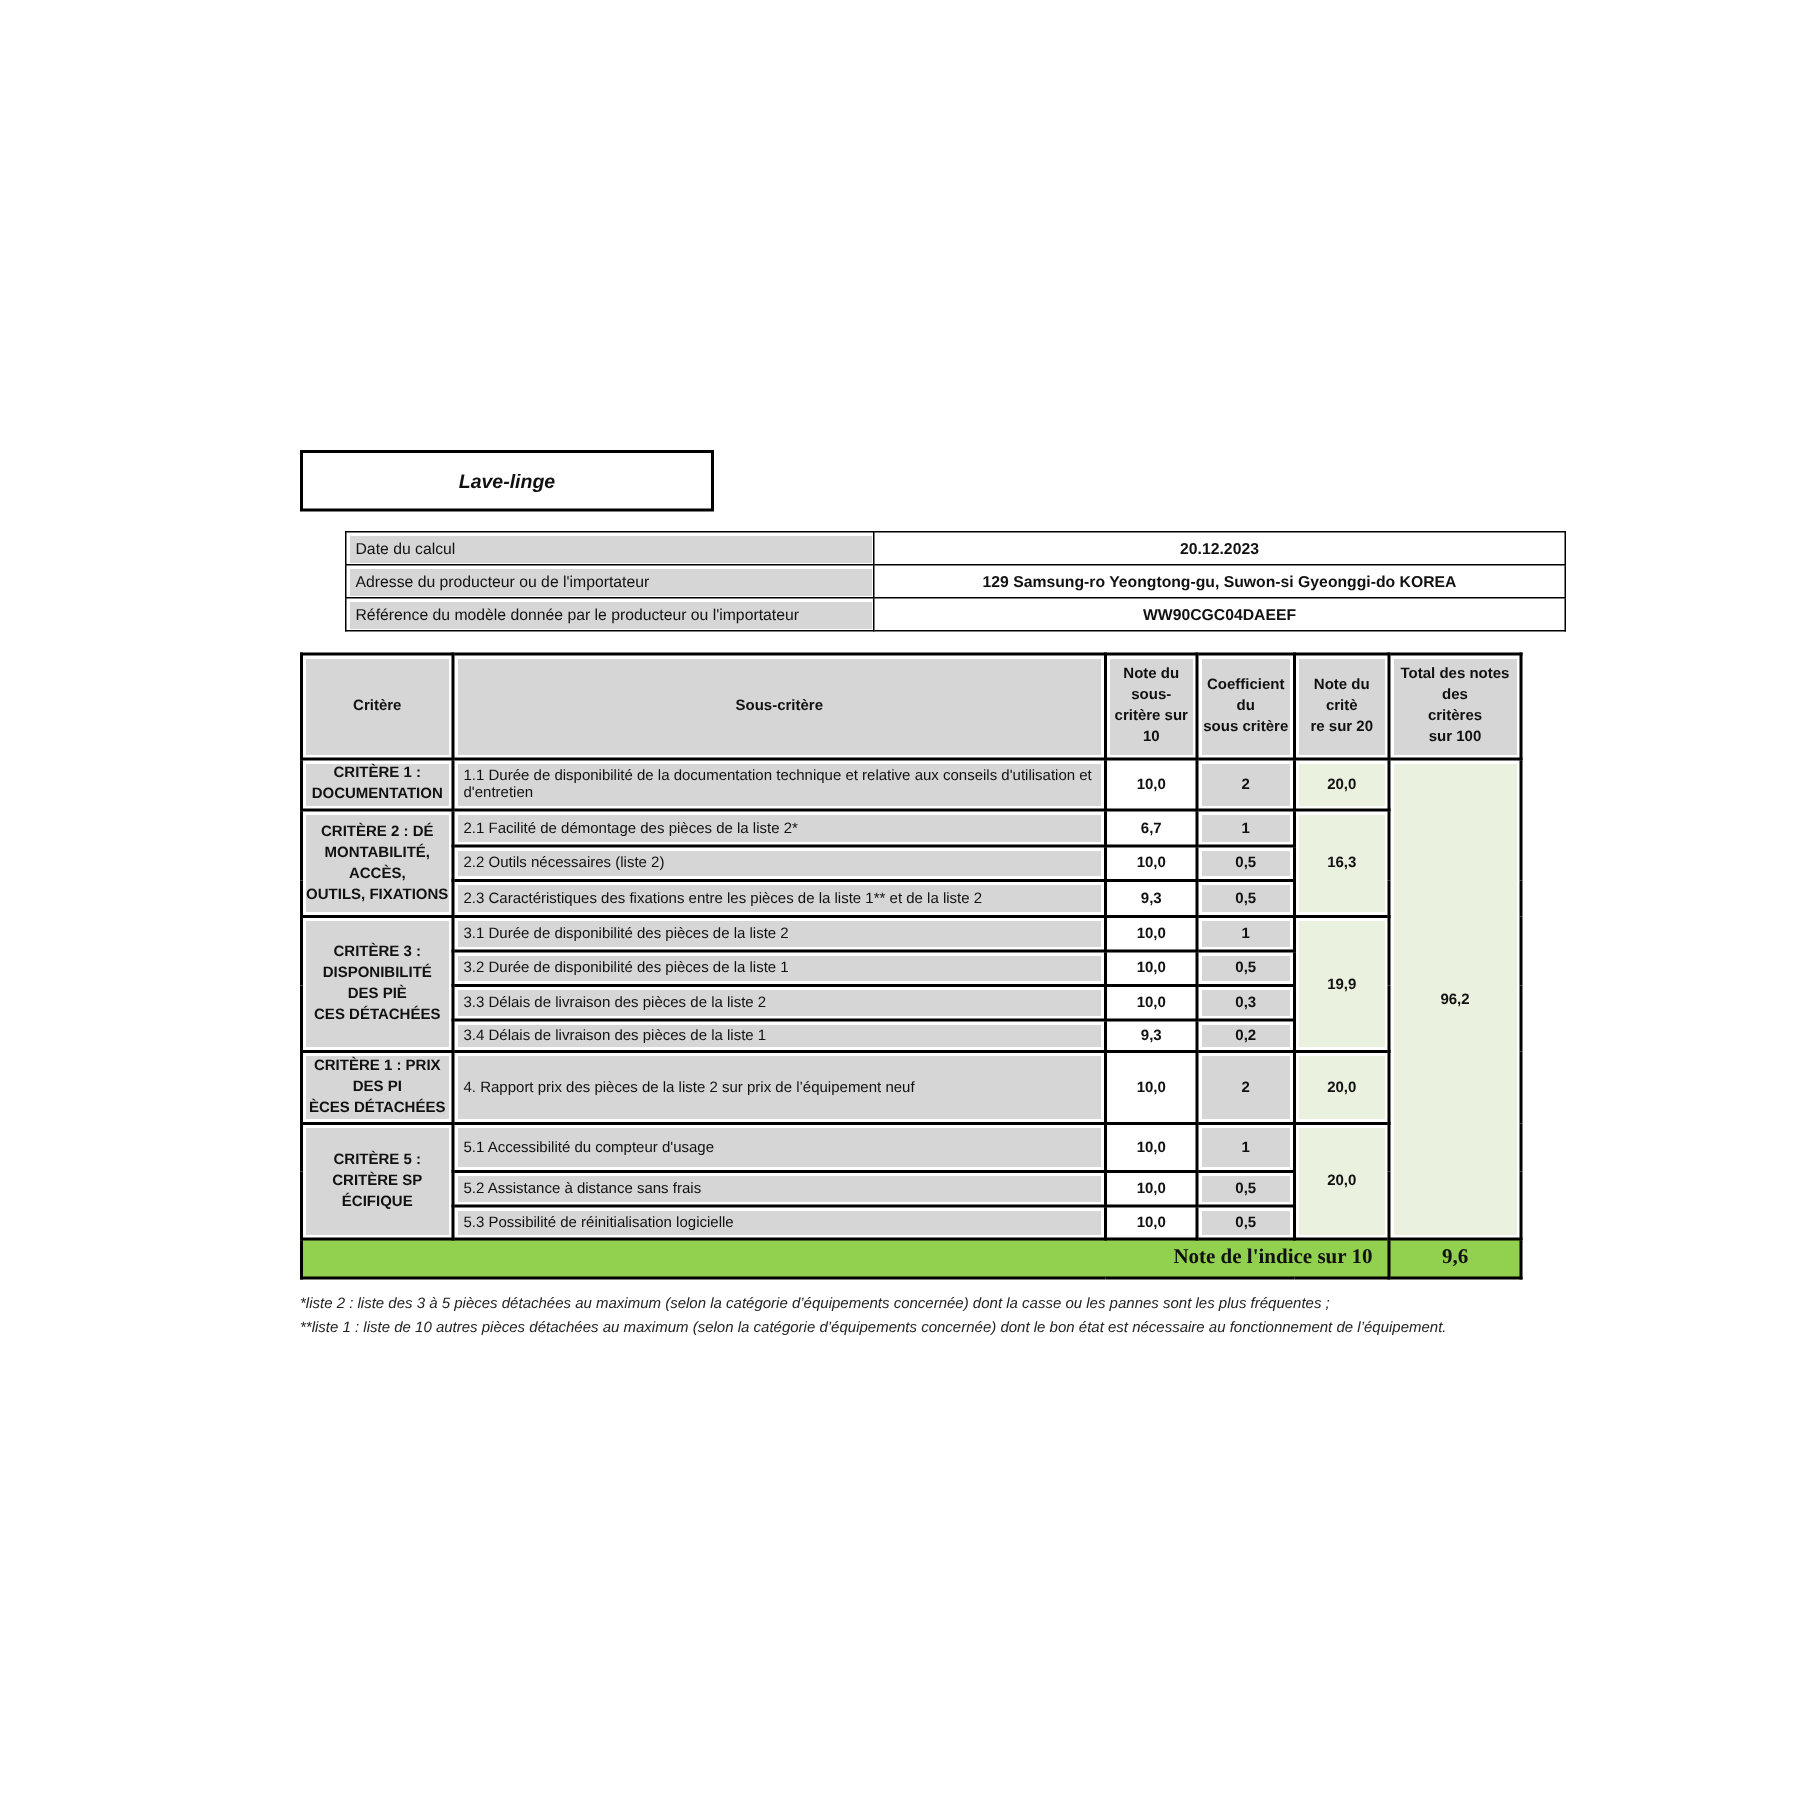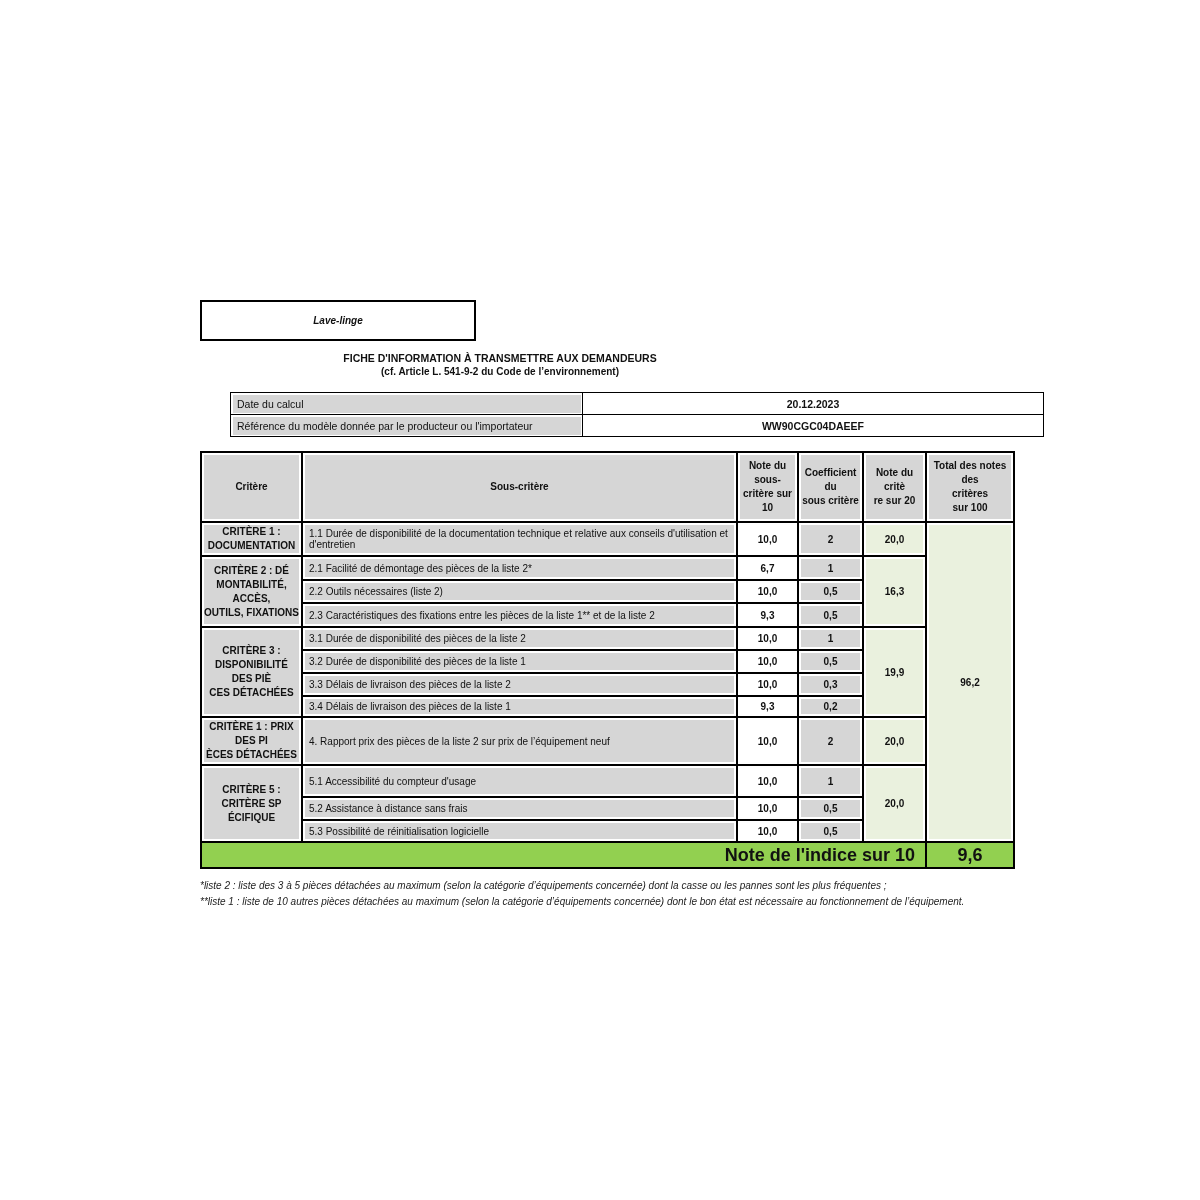--- a/index.html
+++ b/index.html
@@ -28,21 +28,21 @@
     font-weight: bold; font-size: 11.5px; line-height: 15px;
     text-align: center;
   }
   .category-box {
     box-sizing: border-box;
     width: 276px; height: 41px;
     background: #fff;
     border: 2px solid #000;
     border-left-width: 2px;
     display: flex; align-items: center; justify-content: center;
-    font-weight: bold; font-style: italic; font-size: 10px;
+    font-weight: bold; font-style: italic; font-size: 13px;
   }
 
   
   .subtitle {
     width: 600px;
     margin-top: 10px;
     text-align: center;
     font-weight: bold;
   }
   .subtitle .l1 { font-size: 10.5px; line-height: 14px; }
@@ -98,22 +98,23 @@
   .cell-coef { text-align: center; font-weight: bold; font-size: 10.5px; }
   .fill-green {
     background-color: #eaf1de;
     background-clip: content-box;
     padding: 2px;
   }
   .cell-note20, .cell-total { text-align: center; font-weight: bold; font-size: 10.5px; }
   tr.footer-row td {
     background: #92d050;
     font-weight: bold;
-    font-size: 18px;
+    font-size: 14px;
     height: 26px;
+    font-family: Liberation Serif, serif;
   }
   td.footer-label { text-align: right; padding-right: 10px; }
   td.footer-value { text-align: center; }
 
   
   .footnotes { margin-top: 9px; }
   .footnote {
     font-style: italic;
     font-size: 10px;
     line-height: 15.5px;
@@ -124,36 +125,38 @@
 <body>
 
 <div id="doc">
 
   <div class="header-band">
     <div class="category-box">
       <span>Lave-linge</span>
     </div>
   </div>
 
-  <div class="subtitle">
-    <div class="l1">FICHE D'INFORMATION À TRANSMETTRE AUX DEMANDEURS</div>
-    <div class="l2">(cf. Article L. 541-9-2 du Code de l’environnement)</div>
-  </div>
 
   <table class="info">
     <colgroup>
         <col style="width:352px">
         <col style="width:461px">
       </colgroup>
     <tbody>
       <tr>
         <td class="fill-grey info-label">
             <div>Date du calcul</div>
           </td>
         <td class="info-value">20.12.2023</td>
+      </tr>
+      <tr>
+        <td class="fill-grey info-label">
+            <div>Adresse du producteur ou de l'importateur</div>
+          </td>
+        <td class="info-value">129 Samsung-ro Yeongtong-gu, Suwon-si Gyeonggi-do KOREA</td>
       </tr>
       <tr>
         <td class="fill-grey info-label">
             <div>Référence du modèle donnée par le producteur ou l'importateur</div>
           </td>
         <td class="info-value">WW90CGC04DAEEF</td>
       </tr>
     </tbody>
   </table>
 

